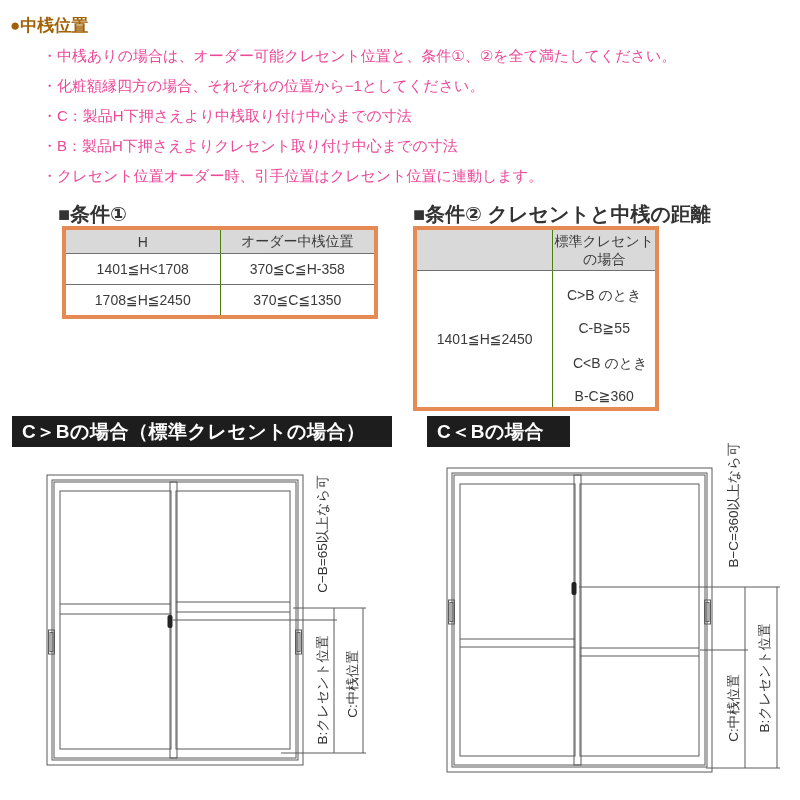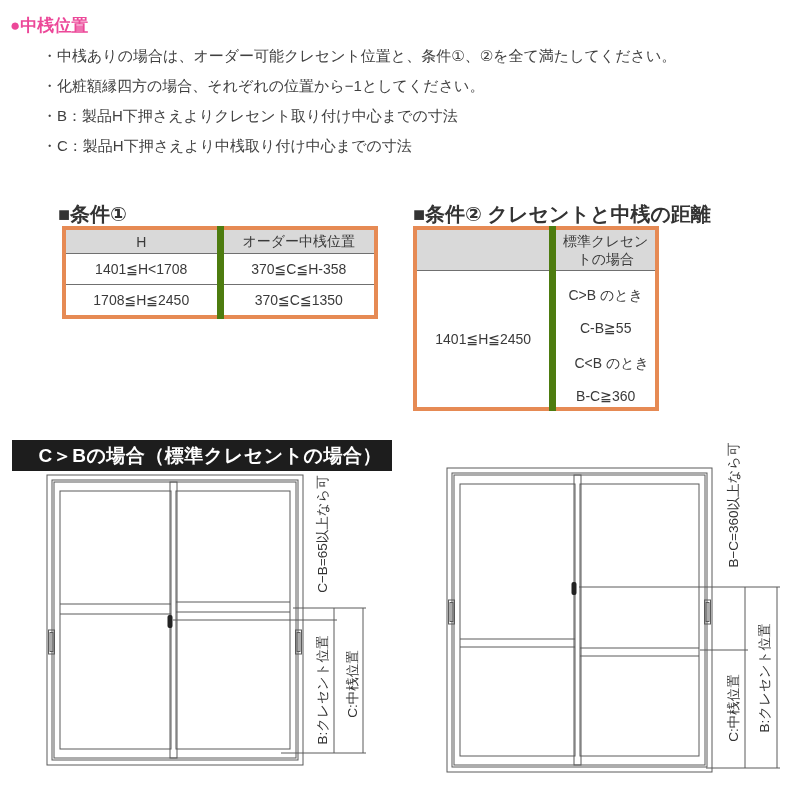--- a/index.html
+++ b/index.html
@@ -3,71 +3,72 @@
 <meta charset="utf-8">
 <style>
   html,body{margin:0;padding:0;background:#ffffff;}
   #page{
     position:relative;width:800px;height:800px;background:#ffffff;
     font-family:"Liberation Sans","DejaVu Sans",sans-serif;color:#3a3a3a;
     overflow:hidden;
   }
   .abs{position:absolute;}
   
-  #doc-title{left:10px;top:14px;font-size:17px;font-weight:bold;color:#ec4899;}
-  #bullets{left:42px;top:41px;font-size:15px;line-height:30px;color:#404040;}
+  #doc-title{left:10px;top:14px;font-size:17px;font-weight:bold;color:#a16207;}
+  #bullets{left:42px;top:41px;font-size:15px;line-height:30px;color:#ec4899;}
   
   .sec-heading{font-size:20px;font-weight:bold;color:#333;}
   #cond1-heading{left:58px;top:201px;}
   #cond2-heading{left:413px;top:201px;}
   
   .spec-table{
     border:4px solid #E68A54;background:#fff;border-collapse:collapse;
     font-size:14px;color:#3a3a3a;text-align:center;
   }
   #table1{left:62px;top:226px;width:316px;}
   #table2{left:413px;top:226px;width:246px;}
   .spec-table th{
     background:#D9D9D9;font-weight:normal;border-bottom:1px solid #707070;
     padding:0;
   }
-  .spec-table td,.spec-table th{border-left:7px solid #4d7c0f;vertical-align:middle;}
+  .spec-table td,.spec-table th{border-left:1px solid #4d7c0f;vertical-align:middle;}
   .spec-table td:first-child,.spec-table th:first-child{border-left:none;}
   .spec-table tr + tr td{border-top:1px solid #707070;}
   #table1 th{height:23px;}
   #table1 td{height:28px;}
   #table2 th{height:40px;line-height:18px;}
   #table2 td{height:116px;}
   .cond2-line{line-height:19px;margin-top:14px;}
   .cond2-gap{margin-top:16px;padding-left:12px;}
   
   .diagram-bar{
     background:#1d1d1d;color:#ffffff;font-weight:bold;font-size:19px;
     height:31px;line-height:31px;padding:0 10px;white-space:nowrap;
     letter-spacing:0.5px;
   }
-  #bar-left{left:12px;top:440px;width:360px;text-align:right;}
+  #bar-left{left:12px;top:416px;width:360px;}
   #bar-right{left:427px;top:416px;width:123px;}
   
   #drawing{left:0;top:413px;}
   .lw{stroke:#5a5a5a;stroke-width:1;fill:none;}
   .dim{stroke:#5a5a5a;stroke-width:1;fill:none;}
   .dimtext{fill:#333;font-size:13.5px;font-family:"Liberation Sans","DejaVu Sans",sans-serif;}
 </style>
 </head>
 <body>
 
 <div id="page">
 
   <div id="doc-title" class="abs">●中桟位置</div>
   <div id="bullets" class="abs">
     <div>・中桟ありの場合は、オーダー可能クレセント位置と、条件①、②を全て満たしてください。</div>
     <div>・化粧額縁四方の場合、それぞれの位置から−1としてください。</div>
+    <div>・C：製品H下押さえより中桟取り付け中心までの寸法</div>
     <div>・B：製品H下押さえよりクレセント取り付け中心までの寸法</div>
-    <div>・C：製品H下押さえより中桟取り付け中心までの寸法</div>
+    <div>・クレセント位置オーダー時、引手位置はクレセント位置に連動します。</div>
   </div>
 
   <div id="cond1-heading" class="abs sec-heading">■条件①</div>
   <table id="table1" class="abs spec-table">
     <tbody>
         <tr>
       <th style="width:50%">H</th>
       <th style="width:50%">オーダー中桟位置</th>
     </tr>
     <tr>
@@ -94,20 +95,21 @@
         <div class="cond2-line">C&gt;B のとき</div>
         <div class="cond2-line">C-B≧55</div>
         <div class="cond2-line cond2-gap">C&lt;B のとき</div>
         <div class="cond2-line">B-C≧360</div>
       </td>
     </tr>
   </tbody>
     </table>
 
   <div id="bar-left" class="abs diagram-bar">C＞Bの場合（標準クレセントの場合）</div>
+  <div id="bar-right" class="abs diagram-bar">C＜Bの場合</div>
 
   <svg id="drawing" class="abs" width="800" height="387" viewBox="0 413 800 387">
 
     <g>
       <g>
         <rect class="lw" x="47" y="475" width="256" height="290"></rect>
         <rect class="lw" x="52" y="480" width="246" height="280"></rect>
       </g>
       <g>
         <rect class="lw" x="54" y="482" width="123" height="276"></rect>

